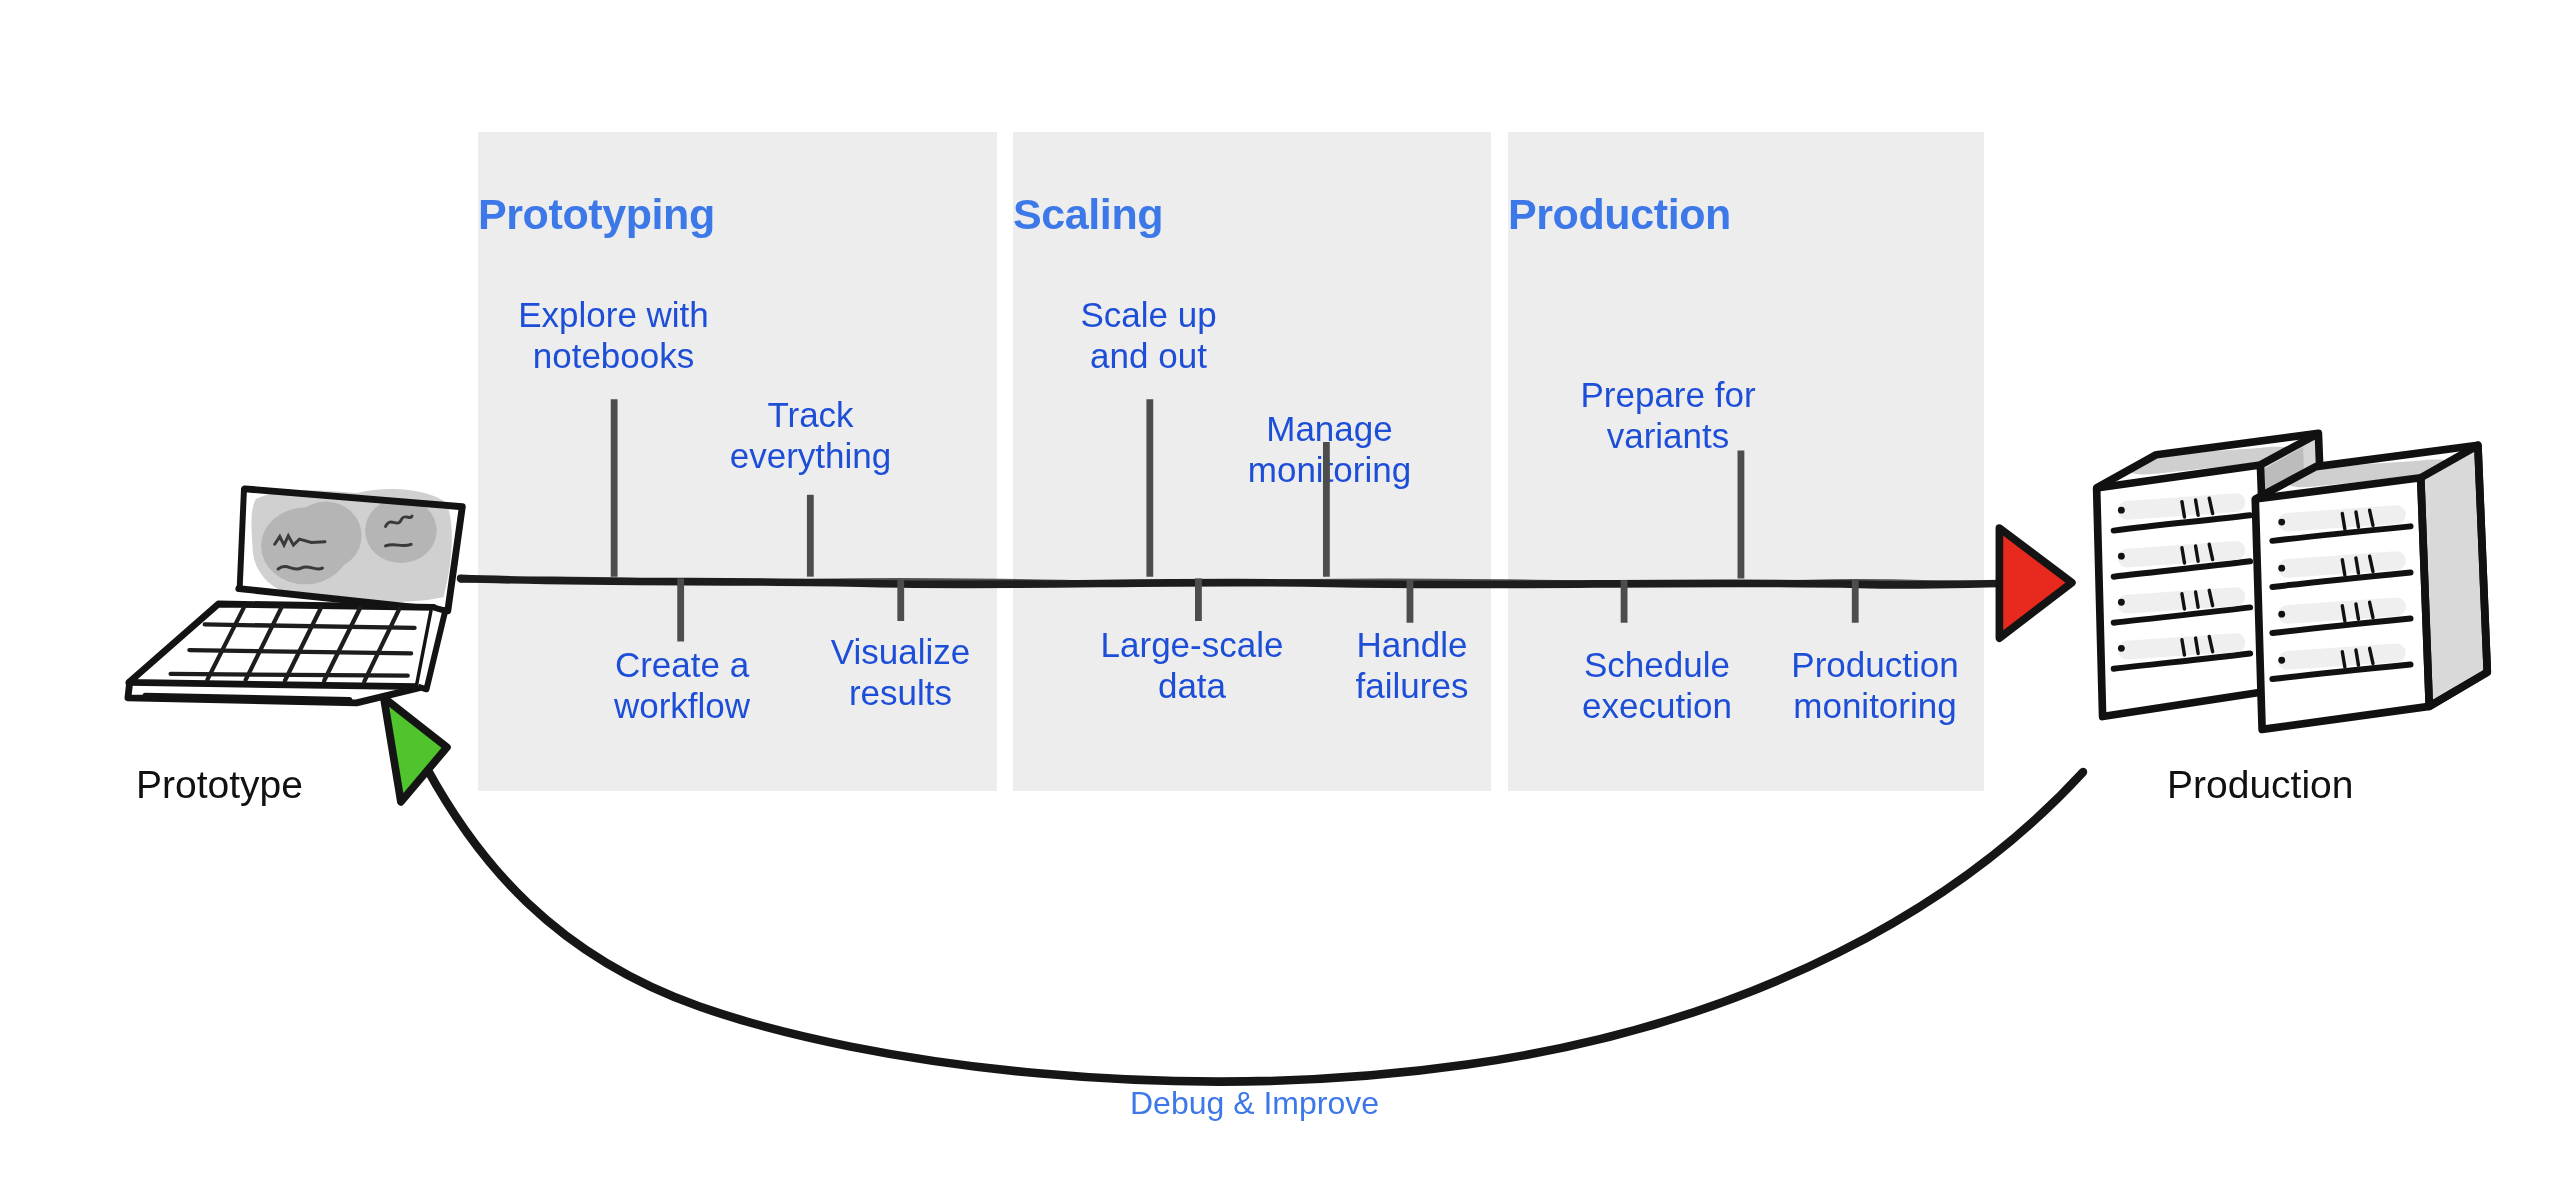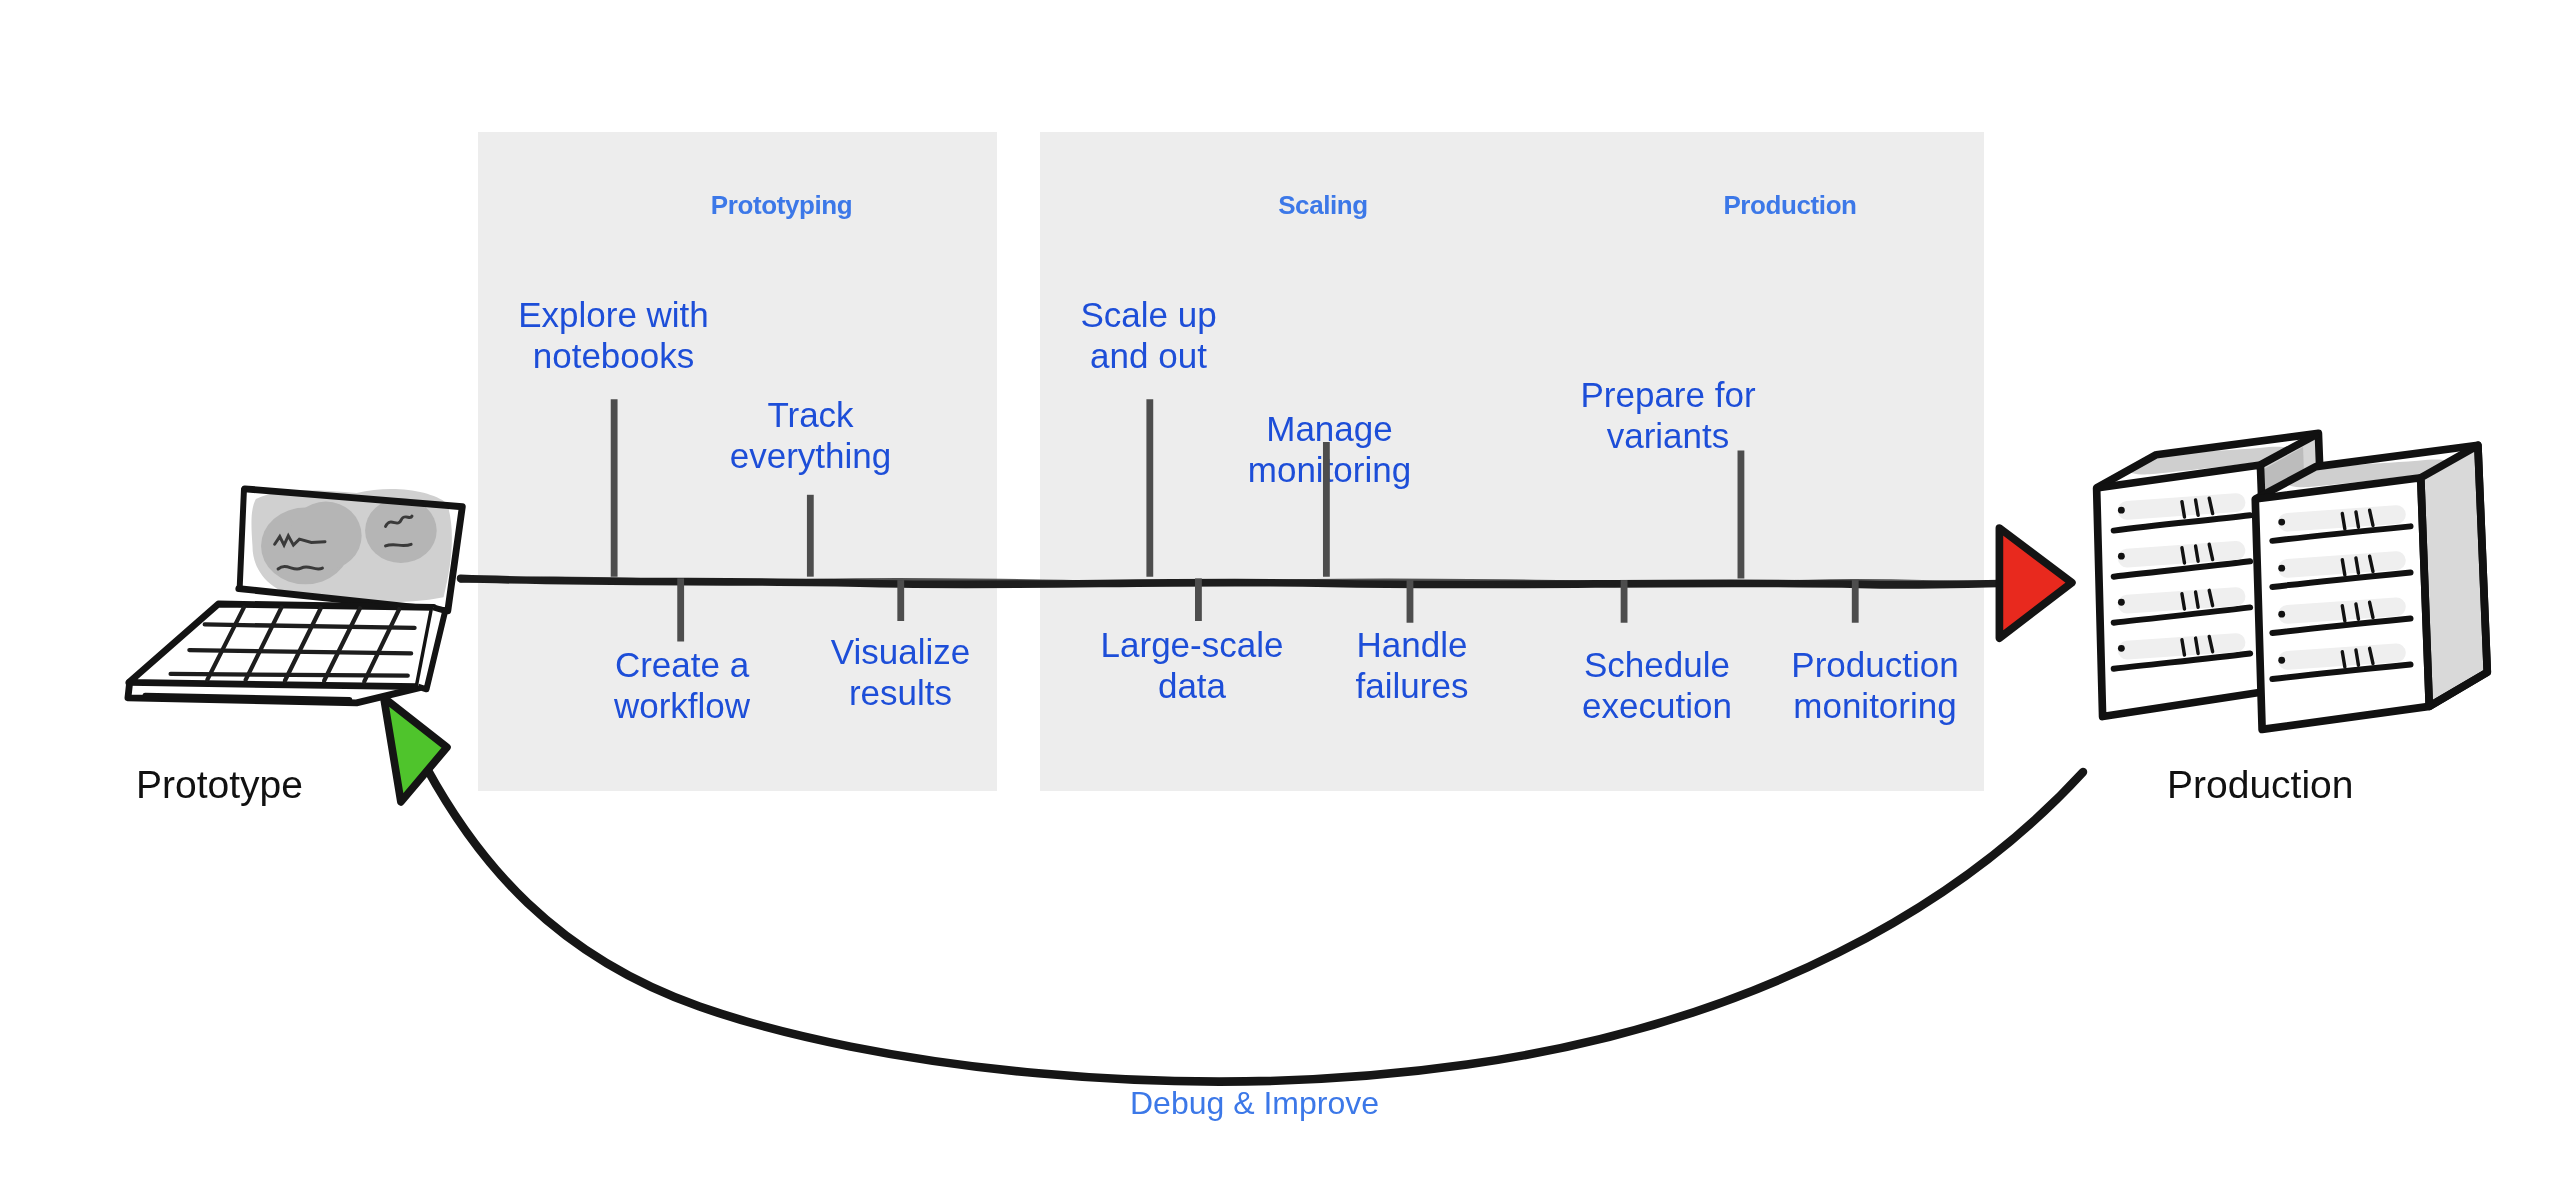--- a/index.html
+++ b/index.html
@@ -19,27 +19,25 @@
   }
   .panel {
     position: absolute;
     background: #ededed;
   }
   .panel-title {
     position: absolute;
     top: 58px;
     left: 0;
     width: 100%;
-    text-align: center;
     color: #3c78e8;
     font-weight: bold;
-    font-size: 26px;
+    font-size: 43px;
     letter-spacing: -0.4px;
     white-space: nowrap;
-    padding-left: 44px;
   }
   .milestone {
     position: absolute;
     color: #1d4ed8;
     font-size: 35px;
     line-height: 1.18;
     text-align: center;
     white-space: pre-line;
     font-weight: normal;
   }
@@ -66,21 +64,21 @@
 </style>
 </head>
 <body>
 
 <div id="canvas">
 
   <div class="panel" style="left:478px; top:132px; width:519px; height:659px;">
     <div class="panel-title">Prototyping</div>
   </div>
 
-  <div class="panel" style="left:1013px; top:132px; width:478px; height:659px;margin-left:27px;">
+  <div class="panel" style="left:1013px; top:132px; width:478px; height:659px;">
     <div class="panel-title">Scaling</div>
   </div>
 
   <div class="panel" style="left:1508px; top:132px; width:476px; height:659px;">
     <div class="panel-title">Production</div>
   </div>
 
   <div class="milestone" style="left:490px; top:294px; width:247px;">Explore with
 notebooks</div>
 

